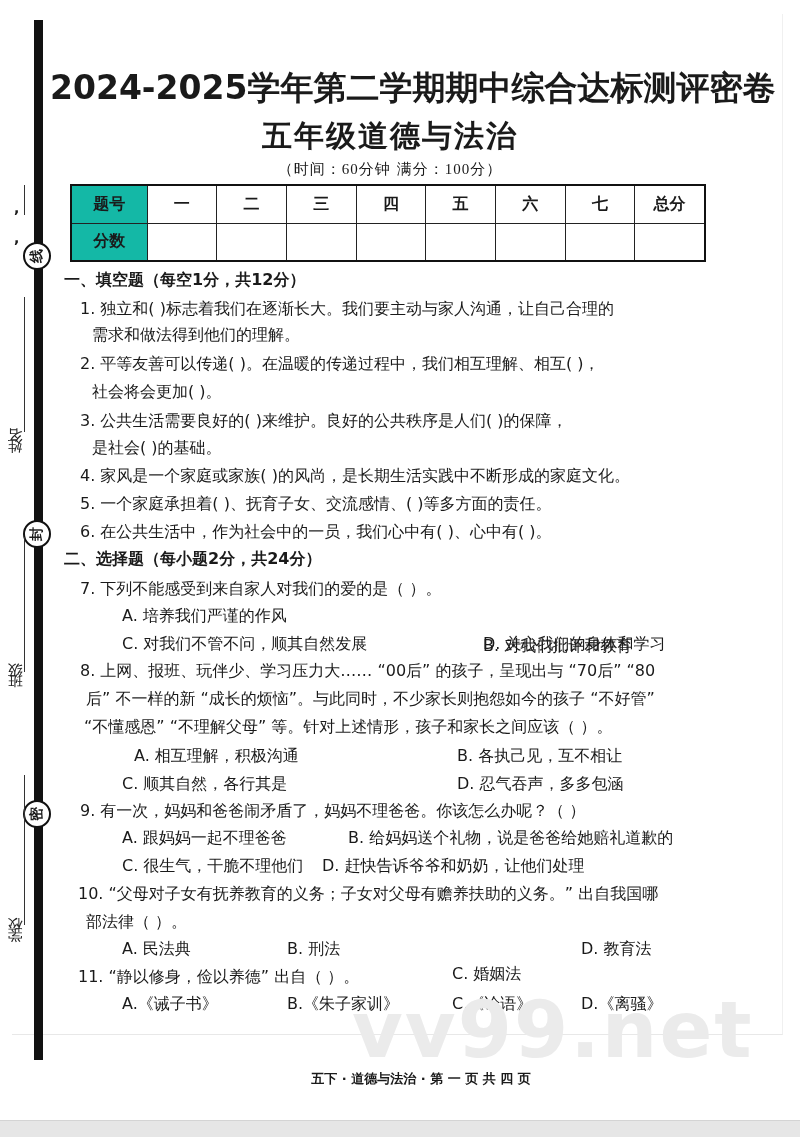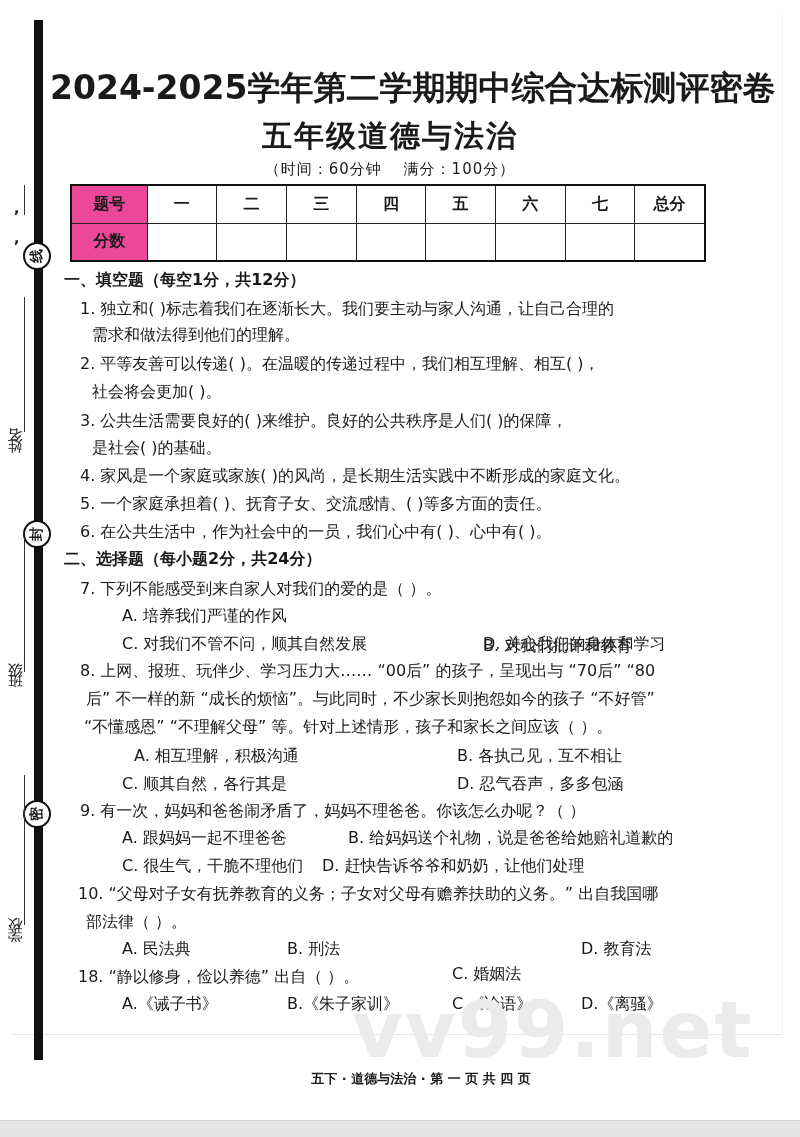--- a/index.html
+++ b/index.html
@@ -45,30 +45,30 @@
     font-family: "DejaVu Sans", sans-serif; white-space: nowrap;
   }
   h2.subtitle {
     position: absolute; left: 50px; top: 116px; width: 680px; margin: 0;
     font-size: 30px; font-weight: bold; text-align: center; letter-spacing: 2px;
   }
   .exam-info {
     position: absolute; left: 50px; top: 160px; width: 680px; text-align: center;
     font-size: 15px; letter-spacing: 1px;
   }
-  .exam-info span { margin: 0 8px; }
+  .exam-info span { margin: 0 0; font-family: Liberation Serif, serif; }
 
   table.score {
     position: absolute; left: 70px; top: 184px; width: 636px; height: 78px;
     border-collapse: collapse; border: 2.5px solid #111;
   }
   table.score td {
     border: 1.5px solid #222; text-align: center; font-size: 16px; font-weight: bold; width: 68px;
   }
-  table.score td.hdr { background: #ec4899; width: 74px; }
+  table.score td.hdr { background: #14b8a6; width: 74px; }
 
   .section { position: absolute; left: 64px; font-size: 16px; font-weight: bold; }
   .line { position: absolute; font-size: 16px; white-space: nowrap; line-height: 22px; }
   .opt { position: absolute; font-size: 16px; white-space: nowrap; }
   .watermark {
     position: absolute; left: 352px; top: 985px; font-size: 78px; font-weight: bold;
     color: #ebebeb; letter-spacing: 2px; font-family: "DejaVu Sans", sans-serif;
   }
   .footer {
     position: absolute; left: 0; top: 1070px; width: 800px; text-align: center;
@@ -178,21 +178,21 @@
 <div>
   <div class="line" style="left:78px;top:883px;">10. “父母对子女有抚养教育的义务；子女对父母有赡养扶助的义务。” 出自我国哪</div>
   <div class="line" style="left:86px;top:911px;">部法律（    ）。</div>
   <div class="opt" style="left:122px;top:939px;">A.  民法典</div>
   <div class="opt" style="left:287px;top:939px;">B.  刑法</div>
   <div class="opt" style="left:452px;top:939px;margin-top:25px;">C.  婚姻法</div>
   <div class="opt" style="left:581px;top:939px;">D.  教育法</div>
 </div>
 
 <div>
-  <div class="line" style="left:78px;top:966px;">18. “静以修身，俭以养德” 出自（    ）。</div>
+  <div class="line" style="left:78px;top:966px;">11. “静以修身，俭以养德” 出自（    ）。</div>
   <div class="opt" style="left:122px;top:994px;">A.《诫子书》</div>
   <div class="opt" style="left:287px;top:994px;">B.《朱子家训》</div>
   <div class="opt" style="left:452px;top:994px;">C.《论语》</div>
   <div class="opt" style="left:581px;top:994px;">D.《离骚》</div>
 </div>
 
 <div class="watermark">vv99.net</div>
 <div class="footer">五下 · 道德与法治 · 第 一 页 共 四 页</div>
 
 </body></html>

